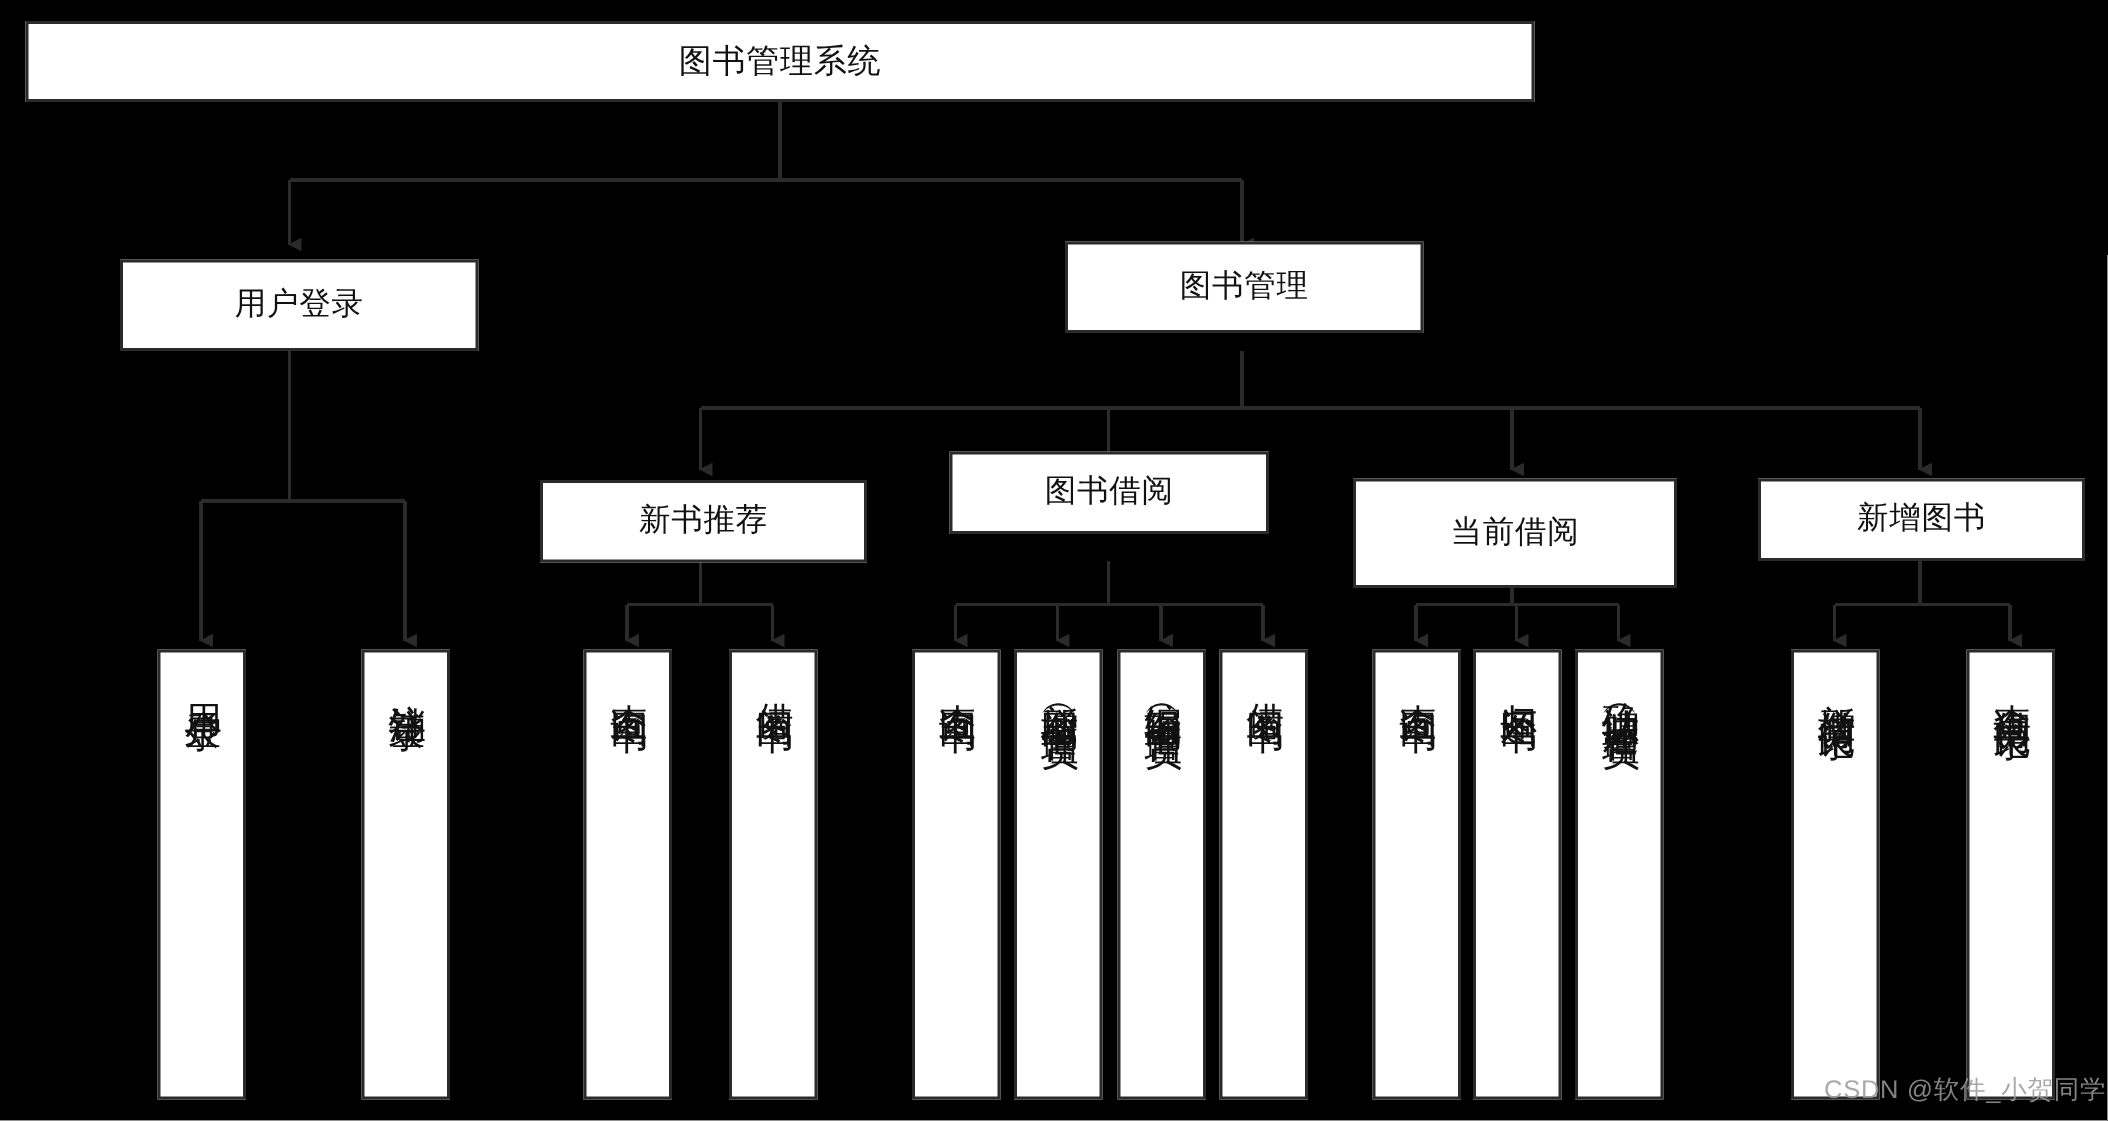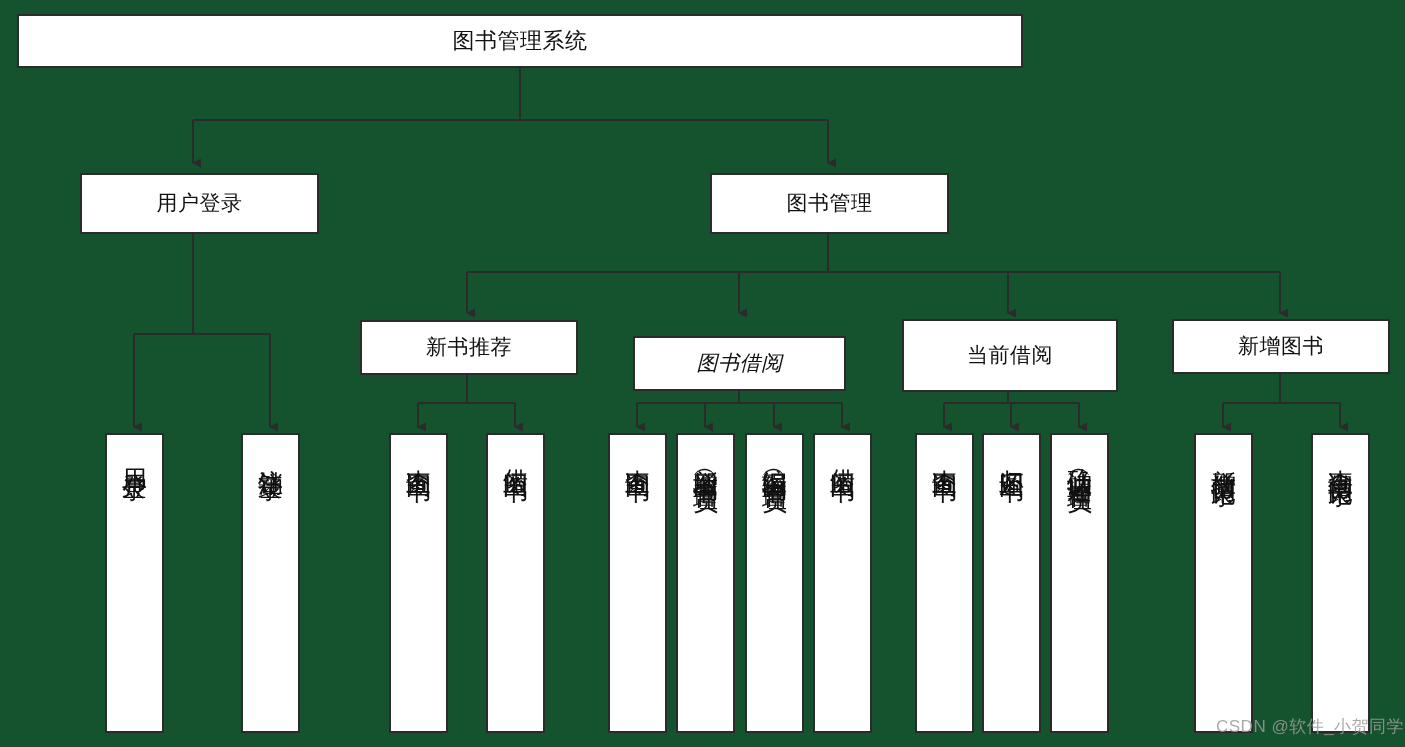--- a/index.html
+++ b/index.html
@@ -8,21 +8,21 @@
     padding: 0;
     background: #ffffff;
   }
   body {
     font-family: "Liberation Sans", "DejaVu Sans", sans-serif;
   }
   #diagram-root {
     position: relative;
     width: 1405px;
     height: 747px;
-    background: #14532d;
+    background: #000000;
     overflow: hidden;
   }
   #edges-layer {
     position: absolute;
     left: 0;
     top: 0;
     width: 1405px;
     height: 747px;
     pointer-events: none;
   }
@@ -125,29 +125,29 @@
   </svg>
 
   <div class="node horizontal root" style="left:17px; top:14px; width:1006px; height:54px;">
     <span class="label">图书管理系统</span>
   </div>
 
   <div class="node horizontal" style="left:80px; top:173px; width:239px; height:61px;">
     <span class="label">用户登录</span>
   </div>
 
-  <div class="node horizontal" style="left:710px; top:173px; width:239px; height:61px;">
+  <div class="node horizontal" style="left:710px; top:161px; width:239px; height:61px;">
     <span class="label">图书管理</span>
   </div>
 
   <div class="node horizontal" style="left:360px; top:320px; width:218px; height:55px;">
     <span class="label">新书推荐</span>
   </div>
 
-  <div class="node horizontal" style="left:633px; top:336px; width:213px; height:55px;font-style:italic;">
+  <div class="node horizontal" style="left:633px; top:301px; width:213px; height:55px;">
     <span class="label">图书借阅</span>
   </div>
 
   <div class="node horizontal" style="left:902px; top:319px; width:216px; height:73px;">
     <span class="label">当前借阅</span>
   </div>
 
   <div class="node horizontal" style="left:1172px; top:319px; width:218px; height:55px;">
     <span class="label">新增图书</span>
   </div>

